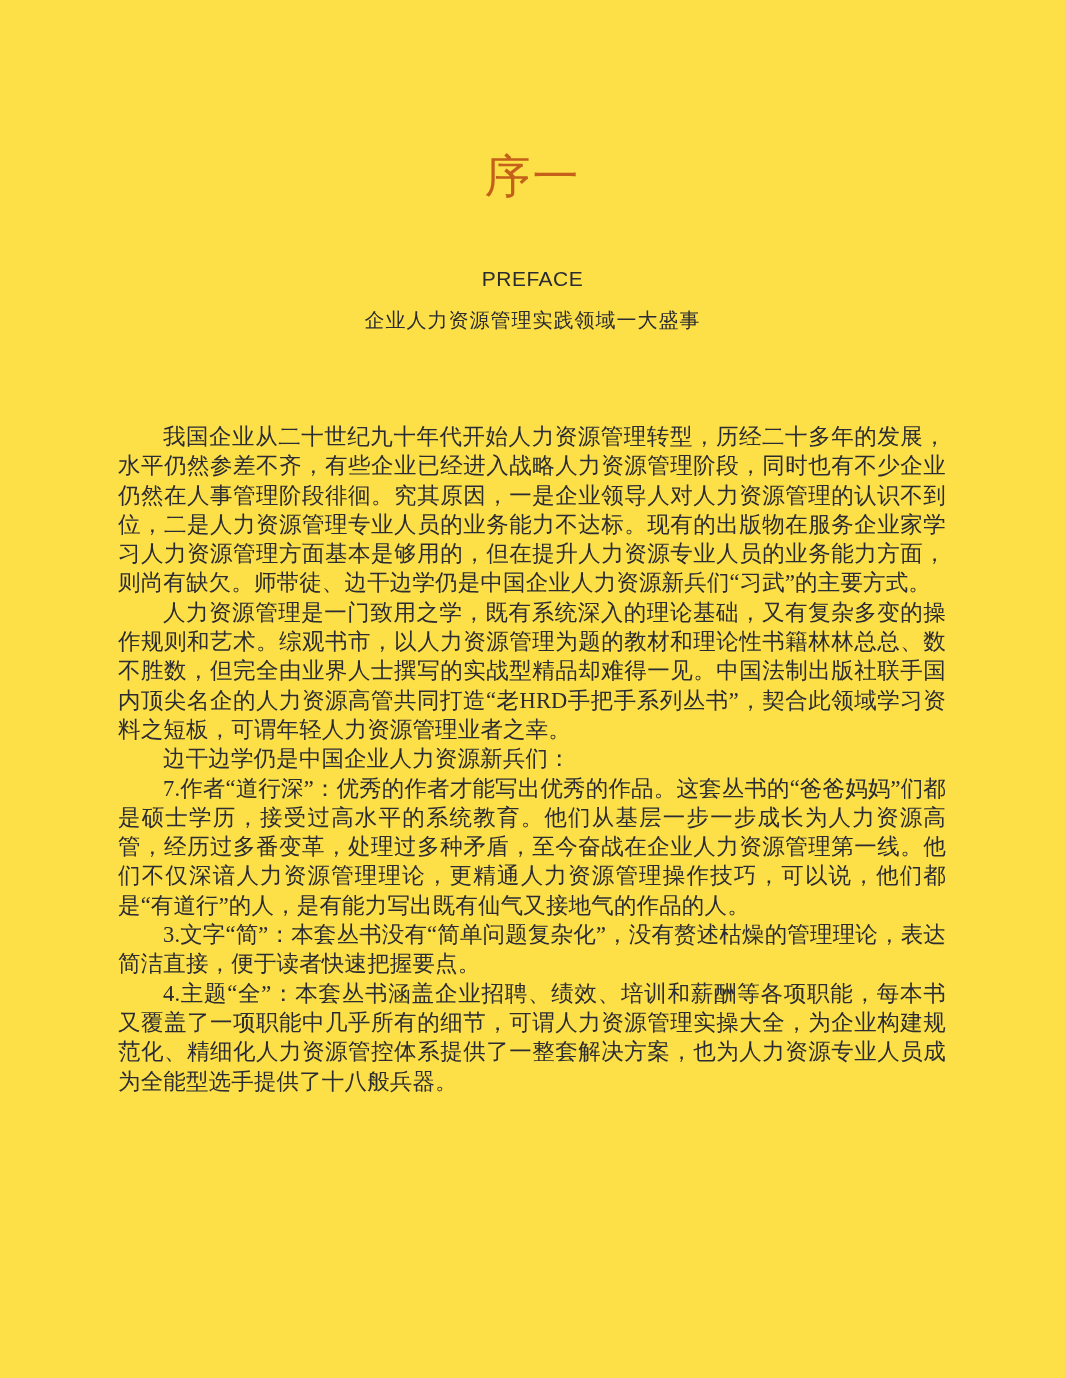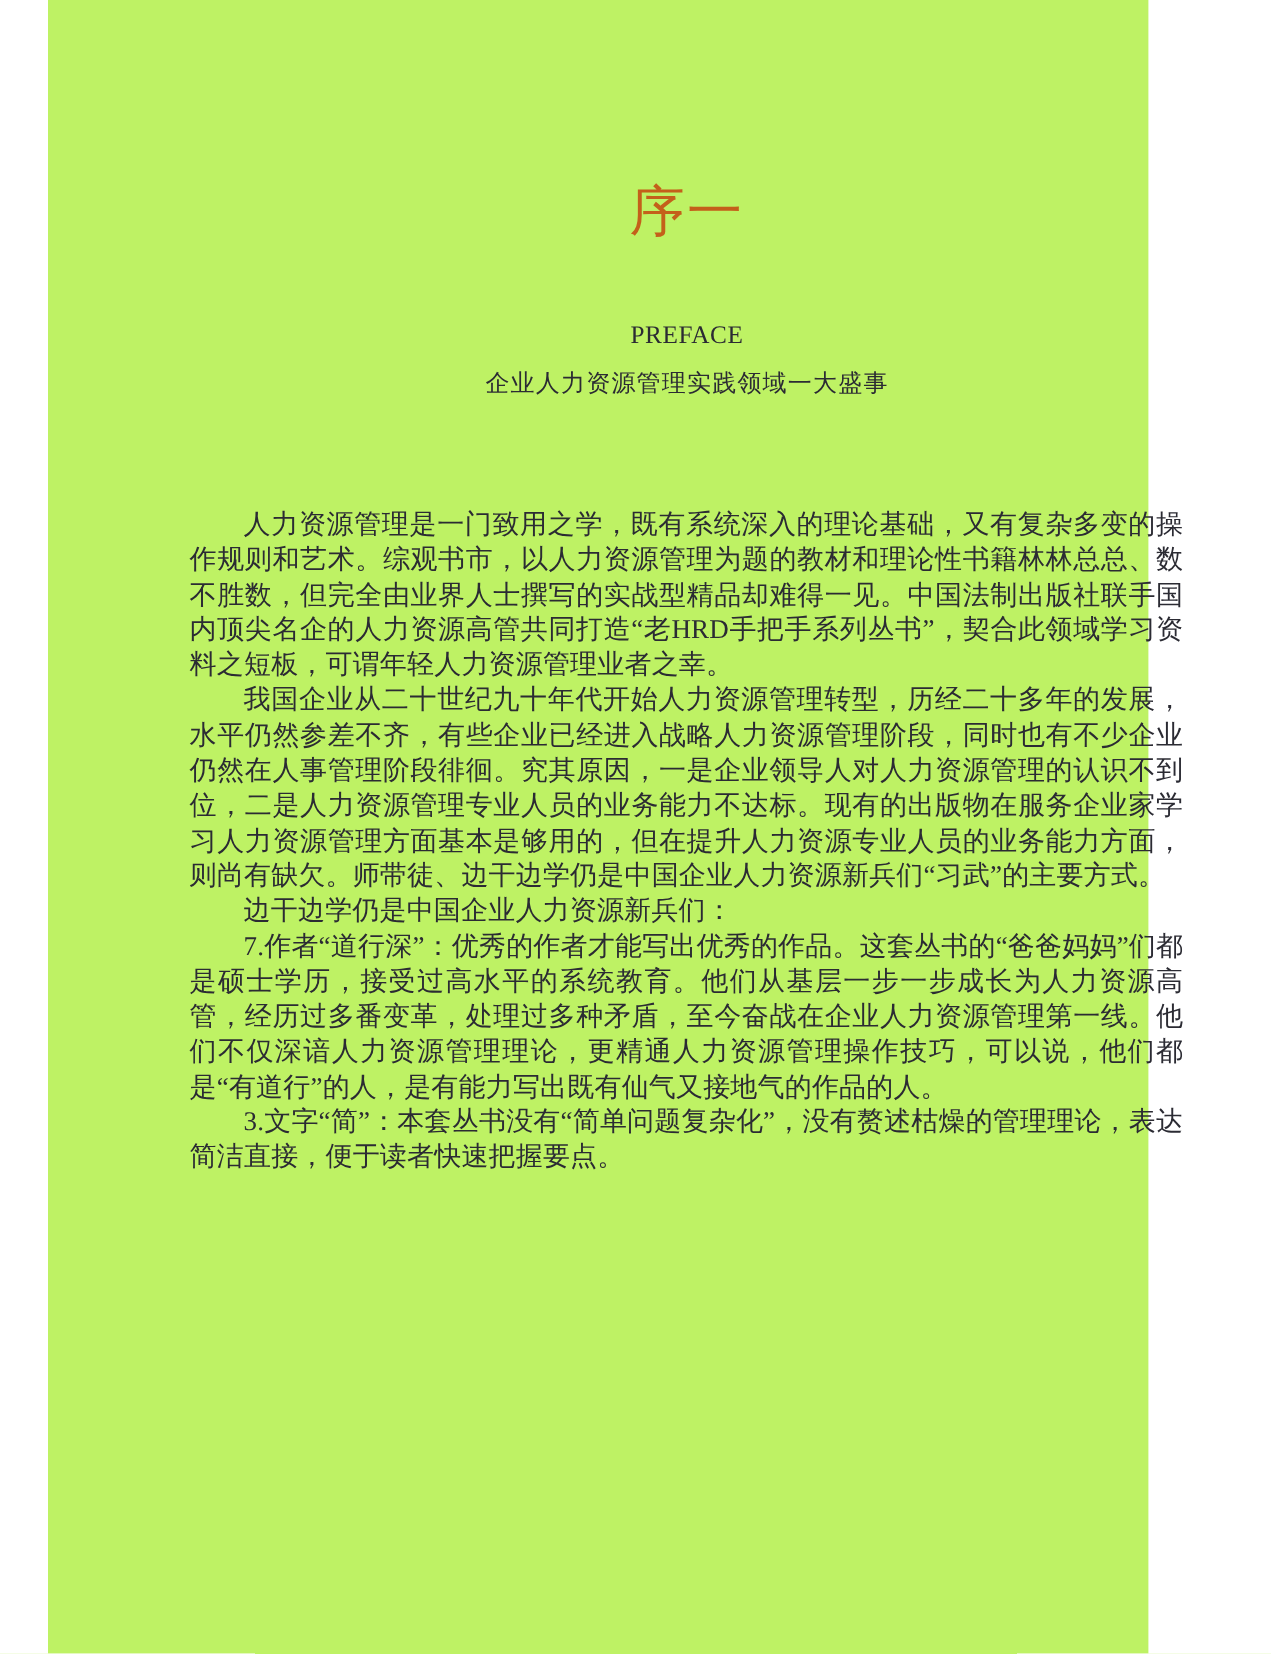--- a/index.html
+++ b/index.html
@@ -11,25 +11,24 @@
     width: 1065px;
     height: 1378px;
     overflow: hidden;
     font-family: "Liberation Serif", "DejaVu Serif", serif;
     color: #231f20;
     position: relative;
   }
 
   .page {
     position: relative;
-    width: 917px;
+    width: 1065px;
     height: 1378px;
-    background: #bef264;
+    background: #fde047;
     box-sizing: border-box;
-    margin-left: 40px;
   }
 
   
   .heading-block {
     position: absolute;
     left: 0;
     top: 150px;
     width: 1065px;
     text-align: center;
   }
@@ -41,21 +40,21 @@
     letter-spacing: 2px;
     color: #c4601a;
     font-weight: 400;
     margin: 0;
     padding: 0;
   }
 
   .preface-label {
     margin: 0;
     padding: 0;
-    font-family: Liberation Serif, serif;
+    font-family: Liberation Sans, sans-serif;
     font-size: 21px;
     line-height: 26px;
     letter-spacing: 0.5px;
     color: #2b2b33;
     margin-top: 62px;
   }
 
   .doc-subtitle {
     margin: 0;
     padding: 0;
@@ -98,20 +97,21 @@
 
 <div class="page">
 
   <div class="heading-block">
     <h1 class="doc-title">序一</h1>
     <div class="preface-label">PREFACE</div>
     <div class="doc-subtitle">企业人力资源管理实践领域一大盛事</div>
   </div>
 
   <div class="body-block">
+    <p class="para">我国企业从二十世纪九十年代开始人力资源管理转型，历经二十多年的发展，水平仍然参差不齐，有些企业已经进入战略人力资源管理阶段，同时也有不少企业仍然在人事管理阶段徘徊。究其原因，一是企业领导人对人力资源管理的认识不到位，二是人力资源管理专业人员的业务能力不达标。现有的出版物在服务企业家学习人力资源管理方面基本是够用的，但在提升人力资源专业人员的业务能力方面，则尚有缺欠。师带徒、边干边学仍是中国企业人力资源新兵们“习武”的主要方式。</p>
     <p class="para">人力资源管理是一门致用之学，既有系统深入的理论基础，又有复杂多变的操作规则和艺术。综观书市，以人力资源管理为题的教材和理论性书籍林林总总、数不胜数，但完全由业界人士撰写的实战型精品却难得一见。中国法制出版社联手国内顶尖名企的人力资源高管共同打造“老HRD手把手系列丛书”，契合此领域学习资料之短板，可谓年轻人力资源管理业者之幸。</p>
-    <p class="para">我国企业从二十世纪九十年代开始人力资源管理转型，历经二十多年的发展，水平仍然参差不齐，有些企业已经进入战略人力资源管理阶段，同时也有不少企业仍然在人事管理阶段徘徊。究其原因，一是企业领导人对人力资源管理的认识不到位，二是人力资源管理专业人员的业务能力不达标。现有的出版物在服务企业家学习人力资源管理方面基本是够用的，但在提升人力资源专业人员的业务能力方面，则尚有缺欠。师带徒、边干边学仍是中国企业人力资源新兵们“习武”的主要方式。</p>
     <p class="para">边干边学仍是中国企业人力资源新兵们：</p>
     <p class="para">7.作者“道行深”：优秀的作者才能写出优秀的作品。这套丛书的“爸爸妈妈”们都是硕士学历，接受过高水平的系统教育。他们从基层一步一步成长为人力资源高管，经历过多番变革，处理过多种矛盾，至今奋战在企业人力资源管理第一线。他们不仅深谙人力资源管理理论，更精通人力资源管理操作技巧，可以说，他们都是“有道行”的人，是有能力写出既有仙气又接地气的作品的人。</p>
     <p class="para">3.文字“简”：本套丛书没有“简单问题复杂化”，没有赘述枯燥的管理理论，表达简洁直接，便于读者快速把握要点。</p>
+    <p class="para">4.主题“全”：本套丛书涵盖企业招聘、绩效、培训和薪酬等各项职能，每本书又覆盖了一项职能中几乎所有的细节，可谓人力资源管理实操大全，为企业构建规范化、精细化人力资源管控体系提供了一整套解决方案，也为人力资源专业人员成为全能型选手提供了十八般兵器。</p>
   </div>
 
 </div>
 
 </body></html>

